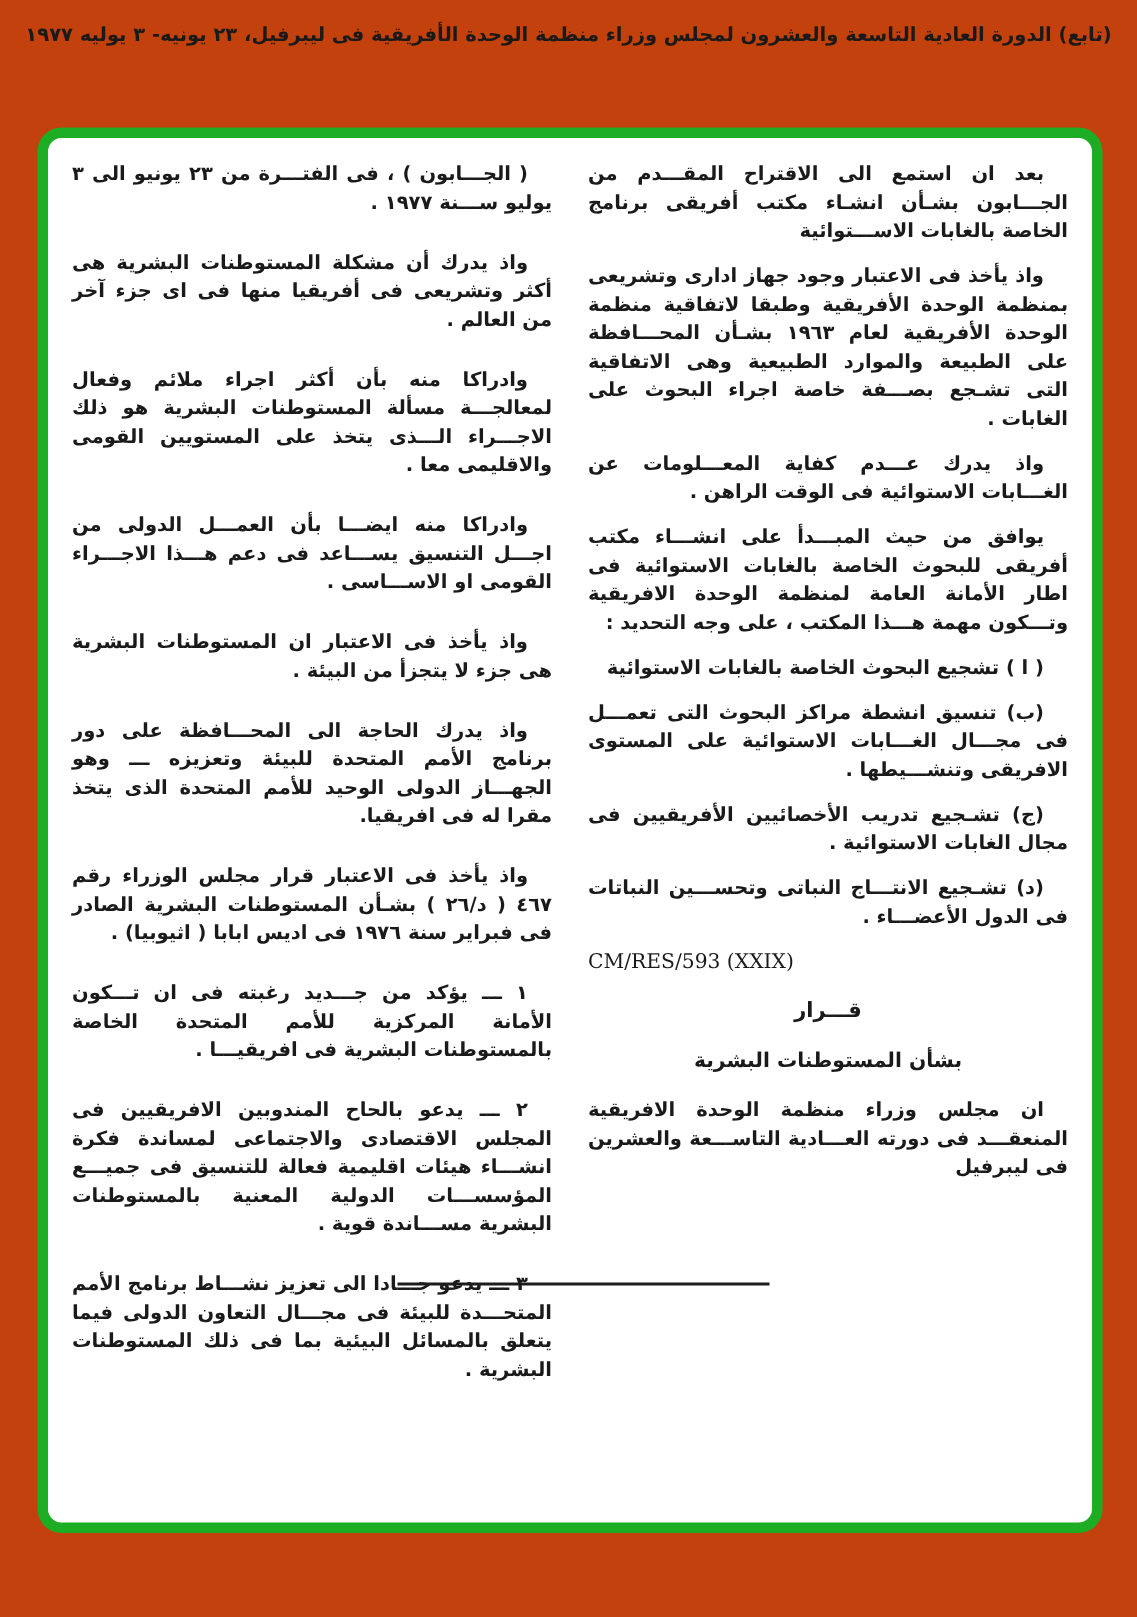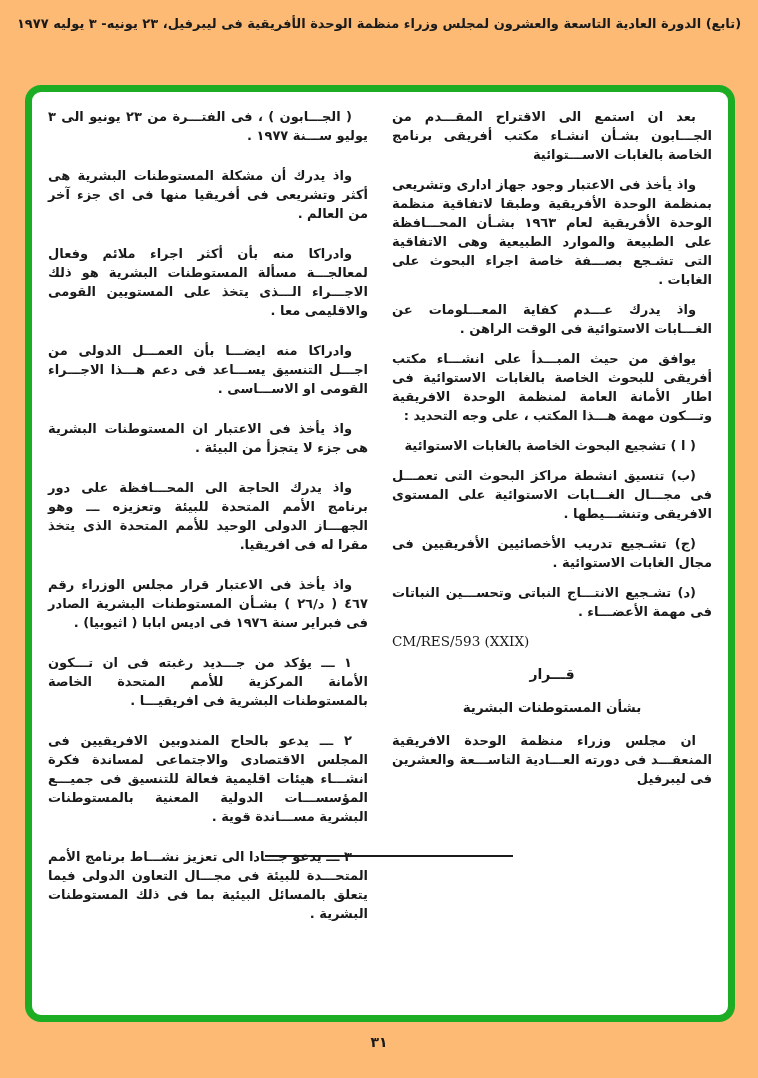--- a/index.html
+++ b/index.html
@@ -1,20 +1,20 @@
 <!DOCTYPE html>
 <html lang="ar"><head>
 <meta charset="utf-8">
 <style>
   html, body { margin: 0; padding: 0; background: #ffffff; }
   .page {
     position: relative;
     width: 758px;
     height: 1078px;
-    background: #fdba74;
+    background: #c2410c;
     font-family: "DejaVu Sans", sans-serif;
     color: #1a1a1a;
     overflow: hidden;
   }
   .header {
     position: absolute;
     top: 16px;
     left: 0;
     width: 758px;
     text-align: center;
@@ -114,21 +114,21 @@
     <div class="columns">
 
       <div class="col col-first">
         <p>بعد ان استمع الى الاقتراح المقـــدم من الجـــابون بشـأن انشـاء مكتب أفريقى برنامج الخاصة بالغابات الاســـتوائية</p>
         <p>واذ يأخذ فى الاعتبار وجود جهاز ادارى وتشريعى بمنظمة الوحدة الأفريقية وطبقا لاتفاقية منظمة الوحدة الأفريقية لعام ١٩٦٣ بشـأن المحـــافظة على الطبيعة والموارد الطبيعية وهى الاتفاقية التى تشـجع بصـــفة خاصة اجراء البحوث على الغابات .</p>
         <p>واذ يدرك عـــدم كفاية المعـــلومات عن الغـــابات الاستوائية فى الوقت الراهن .</p>
         <p>يوافق من حيث المبـــدأ على انشـــاء مكتب أفريقى للبحوث الخاصة بالغابات الاستوائية فى اطار الأمانة العامة لمنظمة الوحدة الافريقية وتـــكون مهمة هـــذا المكتب ، على وجه التحديد :</p>
         <p class="list-item">( ا ) تشجيع البحوث الخاصة بالغابات الاستوائية</p>
         <p class="list-item">(ب) تنسيق انشطة مراكز البحوث التى تعمـــل فى مجـــال الغـــابات الاستوائية على المستوى الافريقى وتنشـــيطها .</p>
         <p class="list-item">(ج) تشـجيع تدريب الأخصائيين الأفريقيين فى مجال الغابات الاستوائية .</p>
-        <p class="list-item">(د) تشـجيع الانتـــاج النباتى وتحســـين النباتات فى مهمة الأعضـــاء .</p>
+        <p class="list-item">(د) تشـجيع الانتـــاج النباتى وتحســـين النباتات فى الدول الأعضـــاء .</p>
         <p class="res-ref">CM/RES/593 (XXIX)</p>
         <p class="res-title">قـــرار</p>
         <p class="res-subtitle">بشأن المستوطنات البشرية</p>
         <p>ان مجلس وزراء منظمة الوحدة الافريقية المنعقـــد فى دورته العـــادية التاســـعة والعشرين فى ليبرفيل</p>
       </div>
 
       <div class="col col-second">
         <p>( الجـــابون ) ، فى الفتـــرة من ٢٣ يونيو الى ٣ يوليو ســـنة ١٩٧٧ .</p>
         <p>واذ يدرك أن مشكلة المستوطنات البشرية هى أكثر وتشريعى فى أفريقيا منها فى اى جزء آخر من العالم .</p>
         <p>وادراكا منه بأن أكثر اجراء ملائم وفعال لمعالجـــة مسألة المستوطنات البشرية هو ذلك الاجـــراء الـــذى يتخذ على المستويين القومى والاقليمى معا .</p>
@@ -139,15 +139,14 @@
         <p>١ ـــ يؤكد من جـــديد رغبته فى ان تـــكون الأمانة المركزية للأمم المتحدة الخاصة بالمستوطنات البشرية فى افريقيـــا .</p>
         <p>٢ ـــ يدعو بالحاح المندوبين الافريقيين فى المجلس الاقتصادى والاجتماعى لمساندة فكرة انشـــاء هيئات اقليمية فعالة للتنسيق فى جميـــع المؤسســـات الدولية المعنية بالمستوطنات البشرية مســـاندة قوية .</p>
         <p>٣ ـــ يدعو جـــادا الى تعزيز نشـــاط برنامج الأمم المتحـــدة للبيئة فى مجـــال التعاون الدولى فيما يتعلق بالمسائل البيئية بما فى ذلك المستوطنات البشرية .</p>
       </div>
 
     </div>
 
     <div class="divider" style="background: rgb(28, 28, 28);"></div>
   </div>
 
-  <div class="page-number">٣١</div>
 
 </div>
 
 </body></html>

